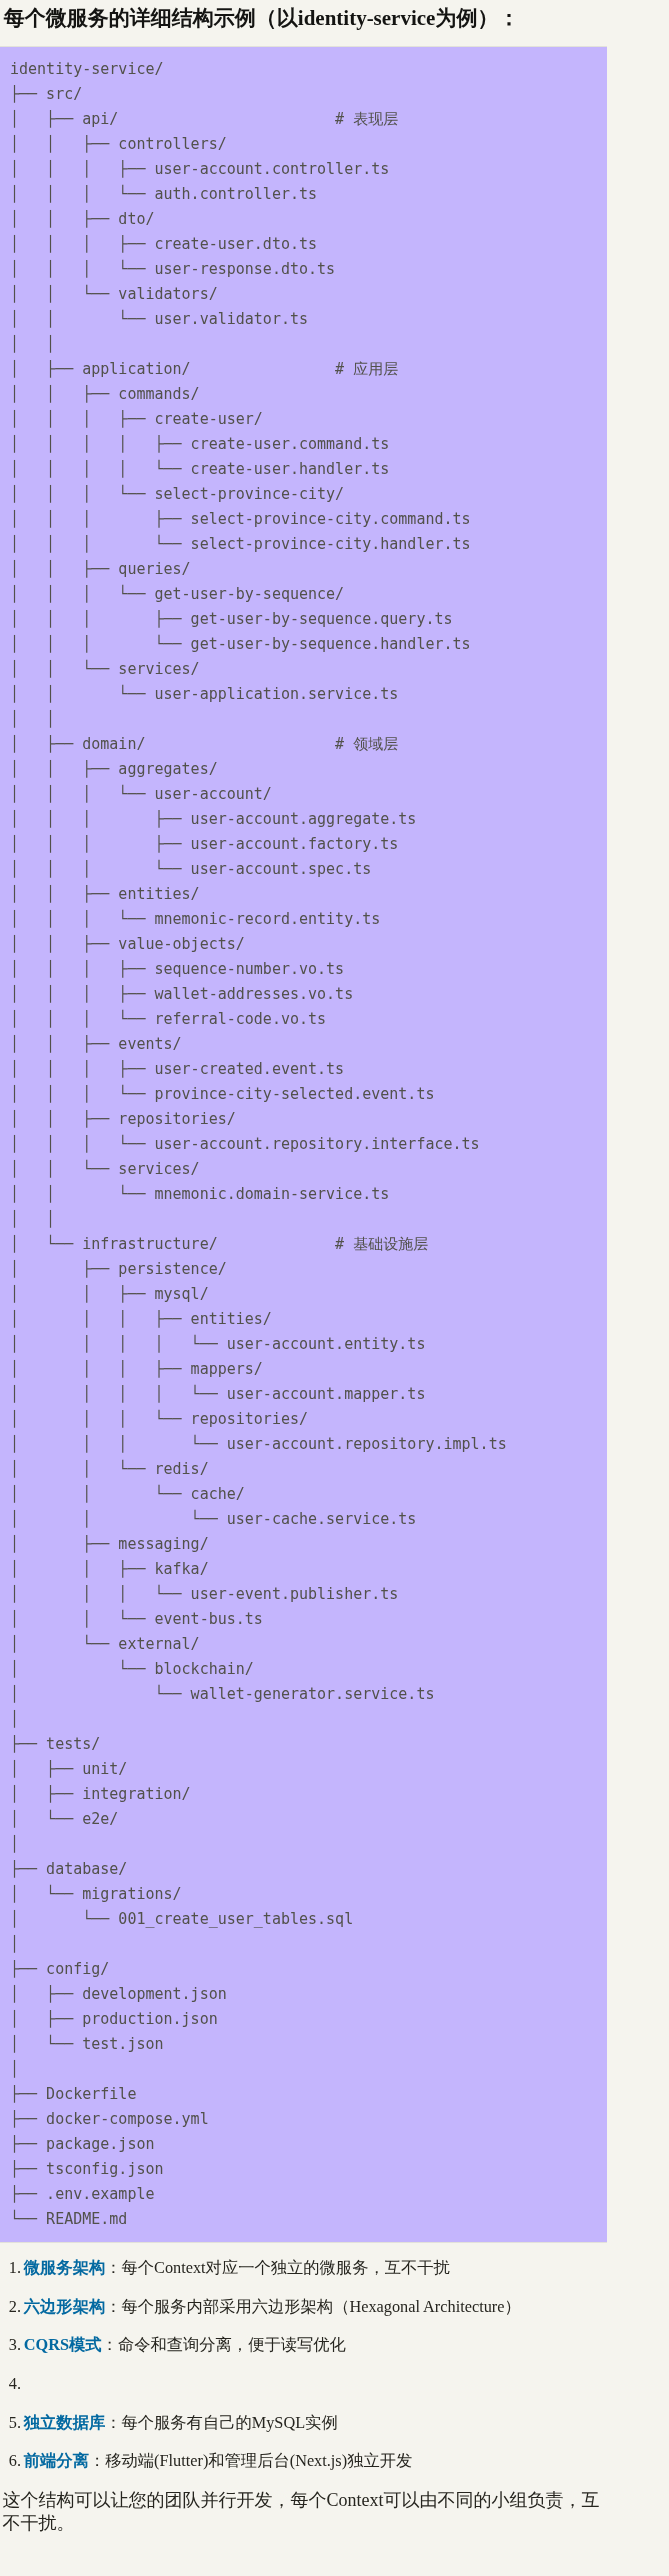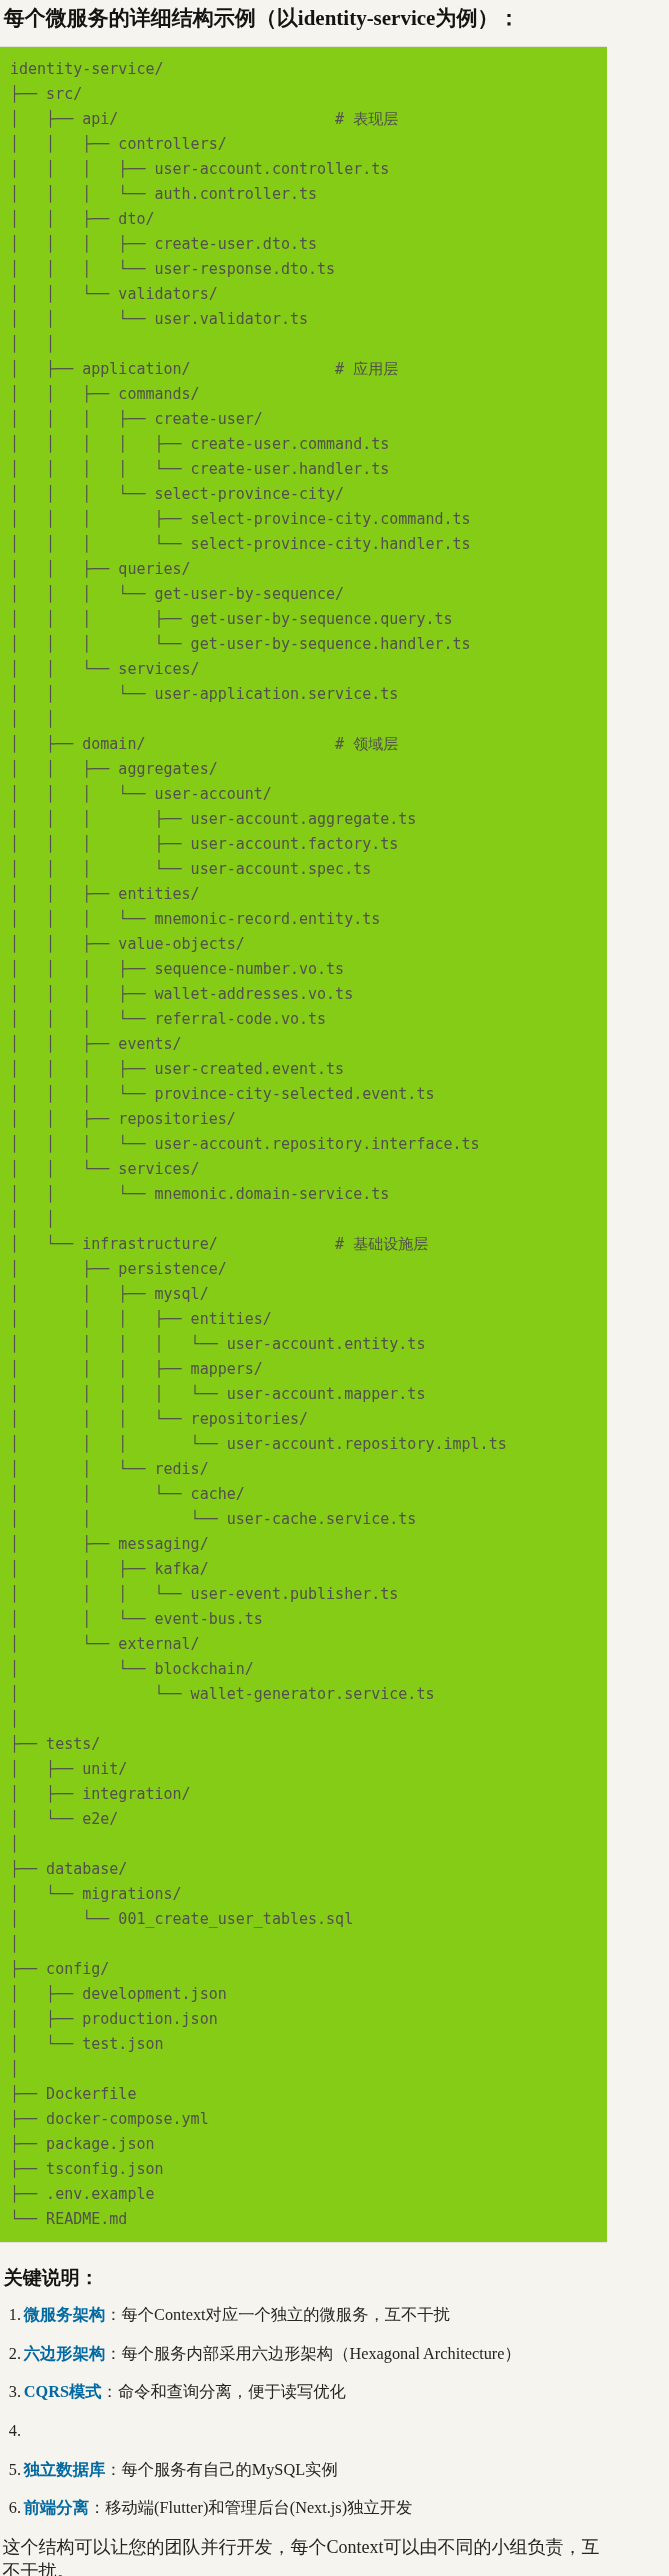--- a/index.html
+++ b/index.html
@@ -15,21 +15,21 @@
   }
   h1[data-name="page-title"] {
     font-size: 21px;
     line-height: 1.3;
     font-weight: 700;
     color: #141412;
     margin: 0;
     padding: 5px 5px 13.8px 3.8px;
   }
   section[data-name="code-block"] {
-    background: #84cc16;
+    background: #c4b5fd;
     border-top: 0.6px solid #e3e2da;
     border-bottom: 0.6px solid #e3e2da;
     padding: 10px 10px;
   }
   pre[data-name="directory-tree"] {
     margin: 0;
     font-family: "DejaVu Sans Mono", monospace;
     font-size: 15px;
     line-height: 25px;
     color: #52514b;
@@ -160,21 +160,20 @@
 │   └── test.json
 │
 ├── Dockerfile
 ├── docker-compose.yml
 ├── package.json
 ├── tsconfig.json
 ├── .env.example
 └── README.md</pre>
   </section>
 
-  <h2 data-name="notes-heading">关键说明：</h2>
 
   <ol data-name="notes-list">
     <li data-name="note-item-microservice">
       <span class="num" data-name="note-number">1.</span>
       <span class="body" data-name="note-text"><b data-name="note-term">微服务架构</b><span data-name="note-desc">：每个Context对应一个独立的微服务，互不干扰</span></span>
     </li>
     <li data-name="note-item-hexagonal">
       <span class="num" data-name="note-number">2.</span>
       <span class="body" data-name="note-text"><b data-name="note-term">六边形架构</b><span data-name="note-desc">：每个服务内部采用六边形架构（Hexagonal Architecture）</span></span>
     </li>

